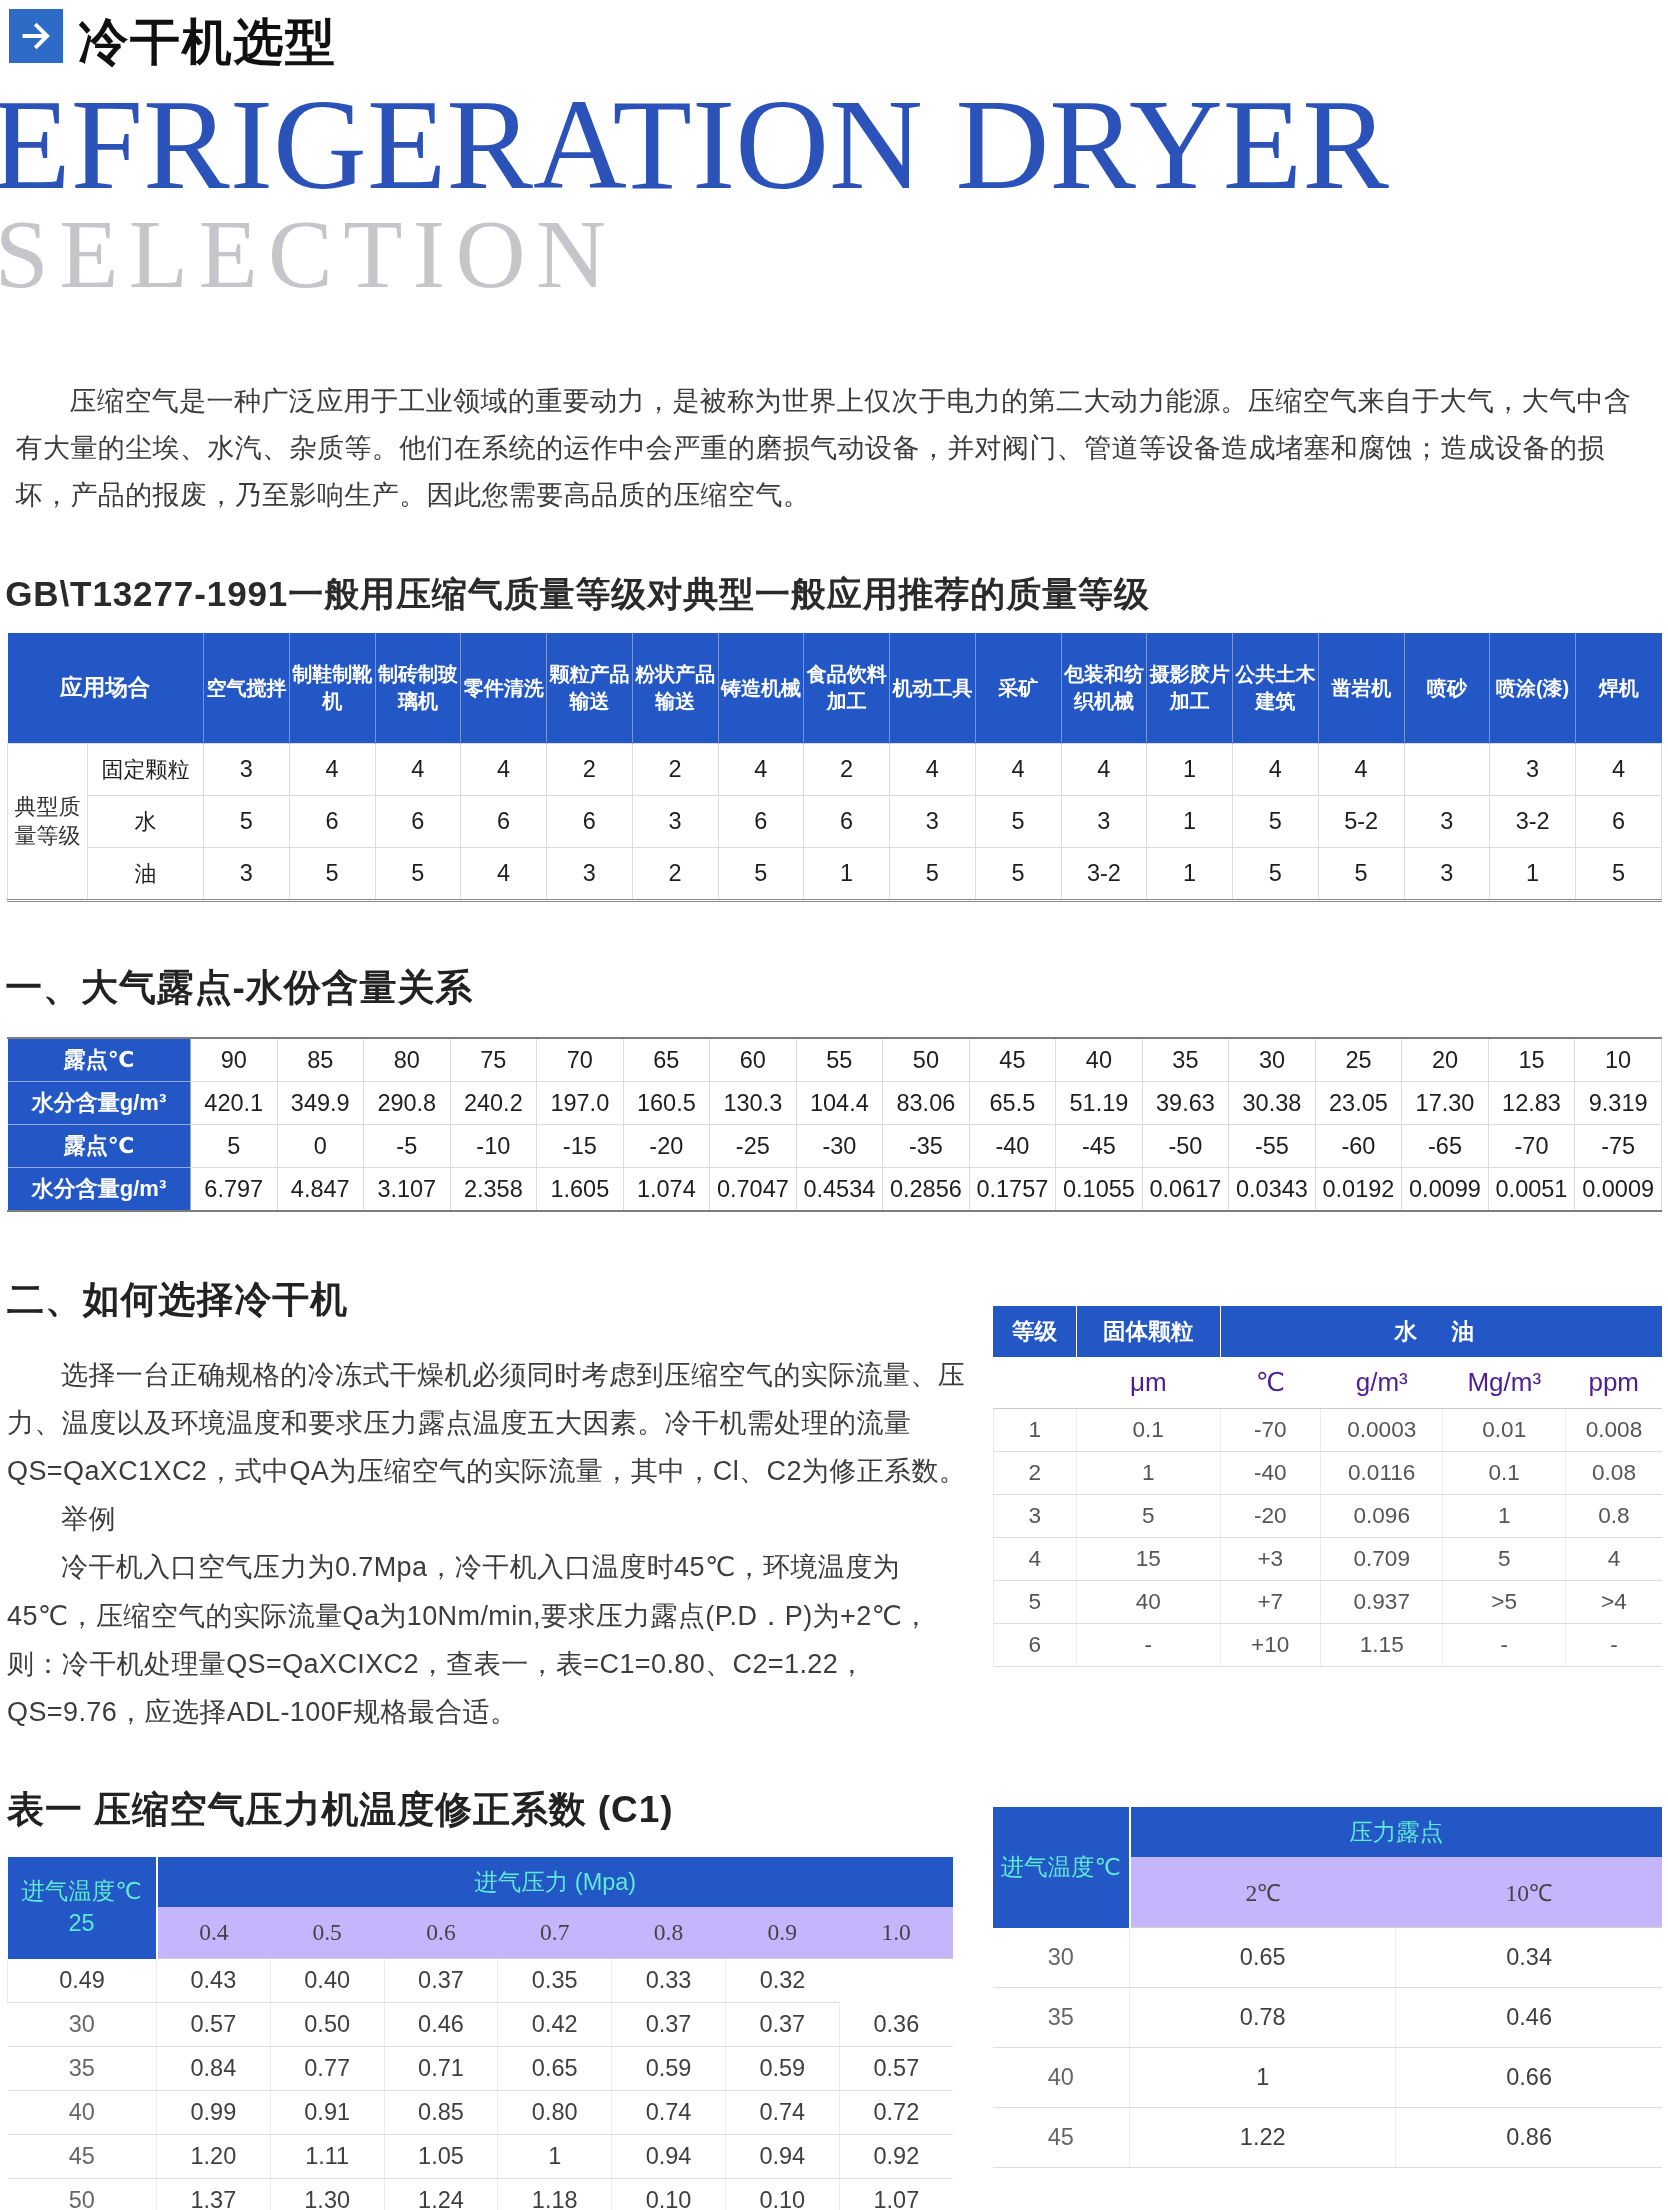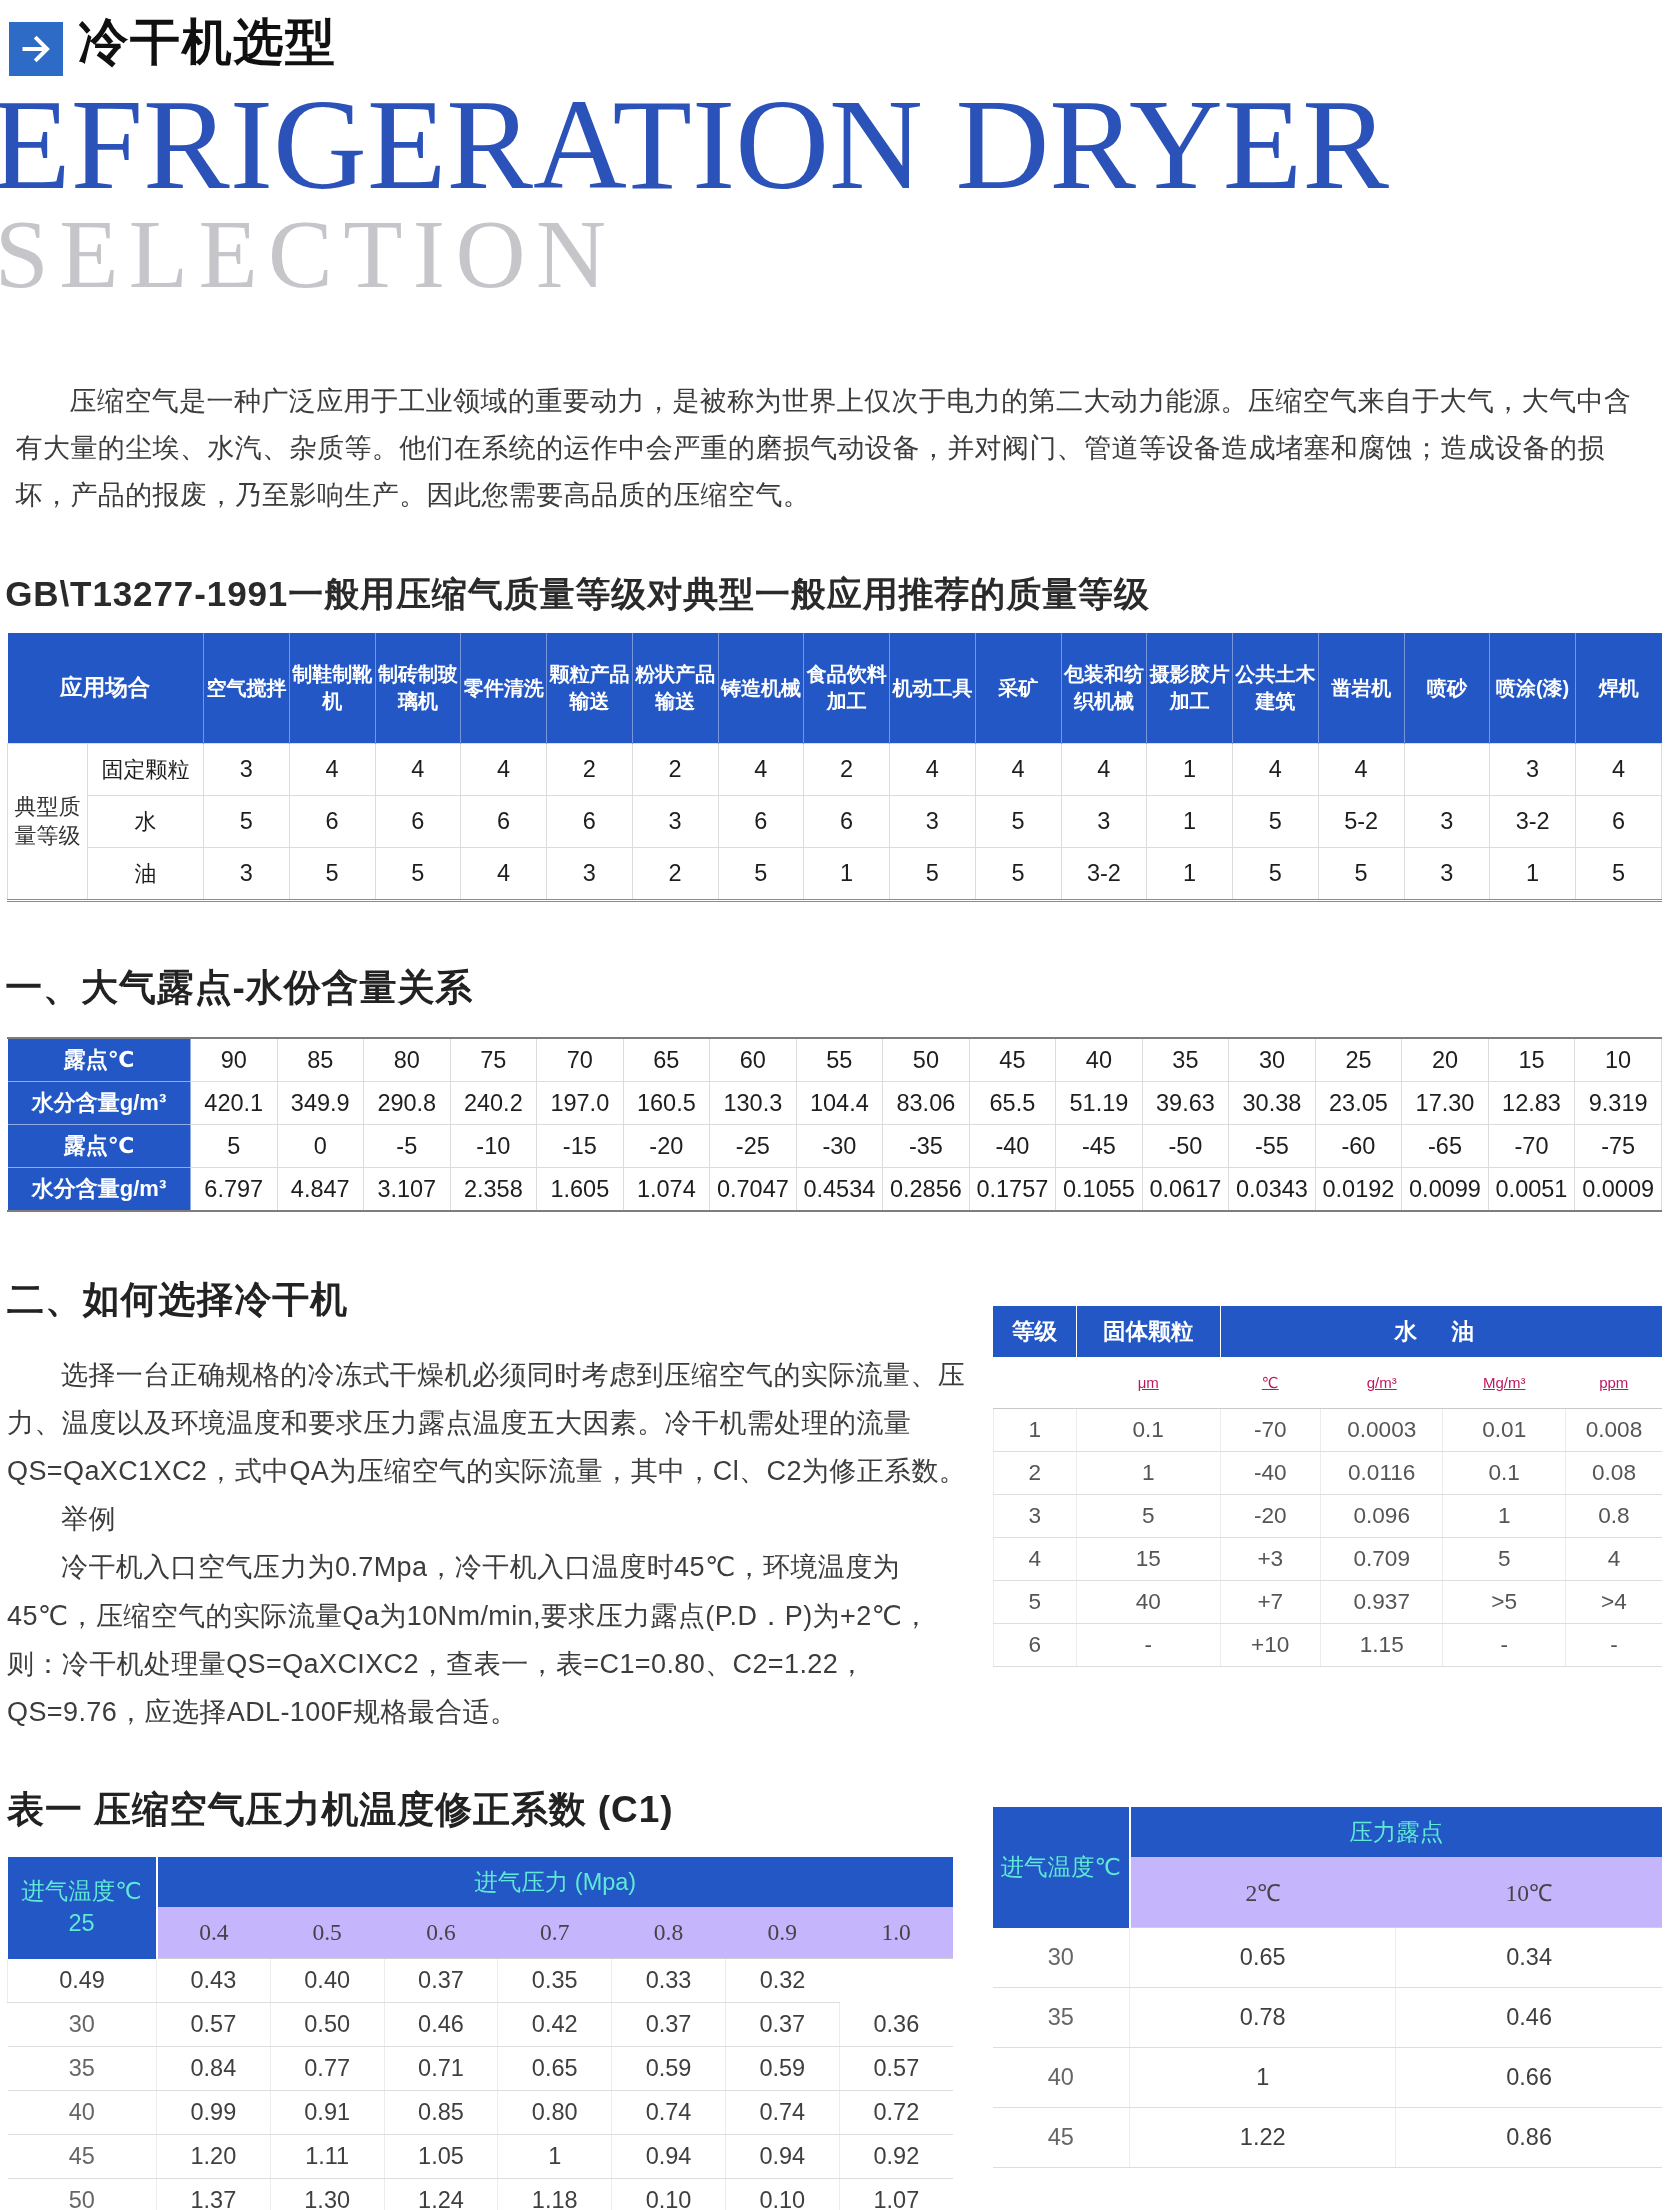--- a/index.html
+++ b/index.html
@@ -1,20 +1,20 @@
 <!DOCTYPE html>
 <html style="font-size:14px"><head>
 <meta charset="utf-8">
 <style>
   html,body{margin:0;padding:0;background:#fff;}
   .page{position:relative;width:1669px;height:2211px;background:#fff;overflow:hidden;
         font-family:"Liberation Sans","DejaVu Sans",sans-serif;color:#222;}
 
   
-  .hdr{display:flex;align-items:flex-end;margin:8.7px 0 0 8.7px;}
+  .hdr{display:flex;align-items:flex-start;margin:8.7px 0 0 8.7px;}
   .hdr-icon{width:54px;height:54px;background:#2e6bc6;display:flex;align-items:center;justify-content:center;flex:0 0 auto;}
   .hdr-icon svg{width:38px;height:38px;}
   .hdr h1{margin:0 0 0 15.6px;font-size:50px;font-weight:700;color:#101010;letter-spacing:1.7px;}
 
   
   .en1{font-family:"Liberation Serif","DejaVu Serif",serif;font-weight:400;font-size:130px;line-height:1.12;
        color:#2b52b8;margin:-3.5px 0 0 -8.7px;white-space:nowrap;}
   .en2{font-family:"Liberation Serif","DejaVu Serif",serif;font-weight:400;font-size:97px;line-height:1;
        color:#c6c6ca;letter-spacing:10.4px;margin:-12px 0 0 -5.2px;white-space:nowrap;}
 
@@ -45,21 +45,21 @@
   .col-left{width:963px;flex:0 0 auto;}
   .col-right{flex:1 1 auto;margin-left:22.6px;min-width:0;}
   .sel p{font-size:27px;line-height:1.78;color:#3c3c3c;margin:0;text-indent:2em;letter-spacing:0.4px;}
   .sel p.first{margin-top:26px;}
 
   
   .iso{width:100%;margin-top:31px;border-bottom:1.7px solid #7d7d7d;table-layout:fixed;}
   .iso th.blue{background:#2257c5;color:#fff;font-size:22.6px;font-weight:600;height:49px;border-left:1.7px solid #fff;}
   .iso th.blue:first-child{border-left:none;}
   .iso th.wo{letter-spacing:14px;}
-  .iso .units th{font-weight:400;font-size:15px;color:#be185d;height:49px;border-bottom:0.9px solid #c9c9c9;background:#fff;text-decoration:underline;}
+  .iso .units th{font-weight:400;font-size:26px;color:#4c1d95;height:49px;border-bottom:0.9px solid #c9c9c9;background:#fff;}
   .iso td{height:40px;text-align:center;font-size:22.6px;color:#555;background:#fff;
           border-bottom:0.9px solid #ddd;border-left:0.9px solid #ececec;}
 
   
   .cols.bottom{margin-top:49px;}
   .c1{width:946px;margin-top:22.6px;table-layout:fixed;border-bottom:2.6px solid #6f6f6f;}
   .c2{width:100%;margin-top:22.6px;table-layout:fixed;border-bottom:1.7px solid #7d7d7d;}
   .c1 th.blue,.c2 th.blue{background:#2257c5;color:#5eead4;font-size:23.5px;font-weight:400;height:48px;}
   .c1 th.corner,.c2 th.corner{border-right:2.6px solid #fff;line-height:1.35;padding:3.5px;}
   .c1 .press th,.c2 .press th{background:#c4b5fd;font-weight:400;font-size:23.5px;color:#444;height:49px;border-bottom:0.9px solid #cfcfcf;font-family:Liberation Serif, serif;}

